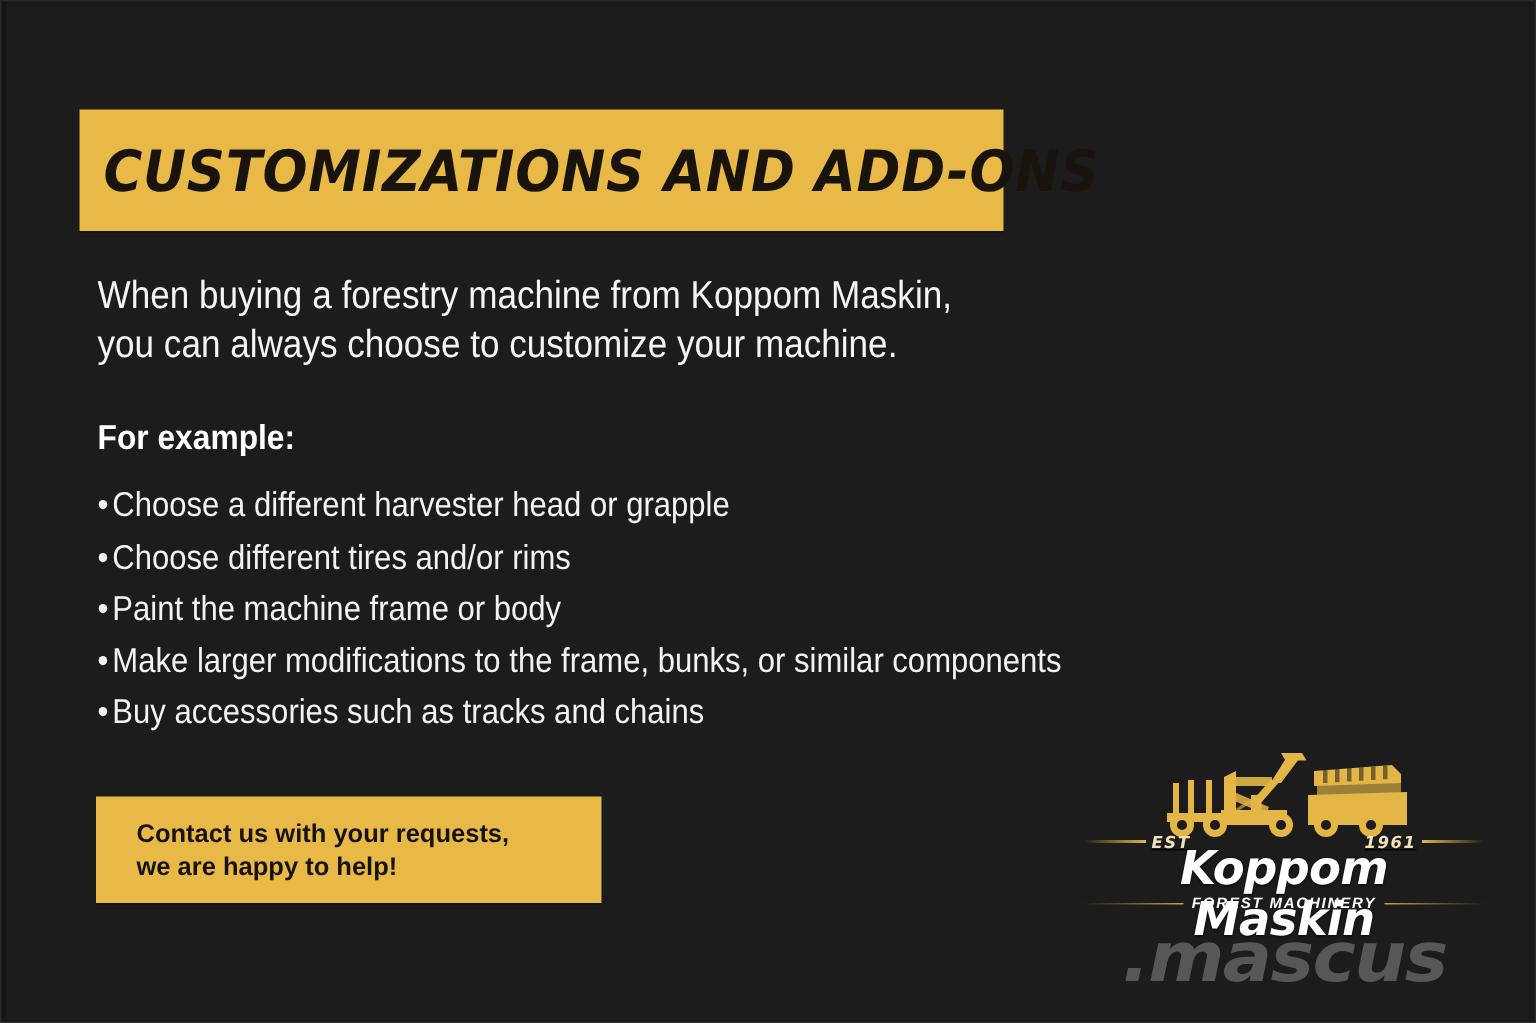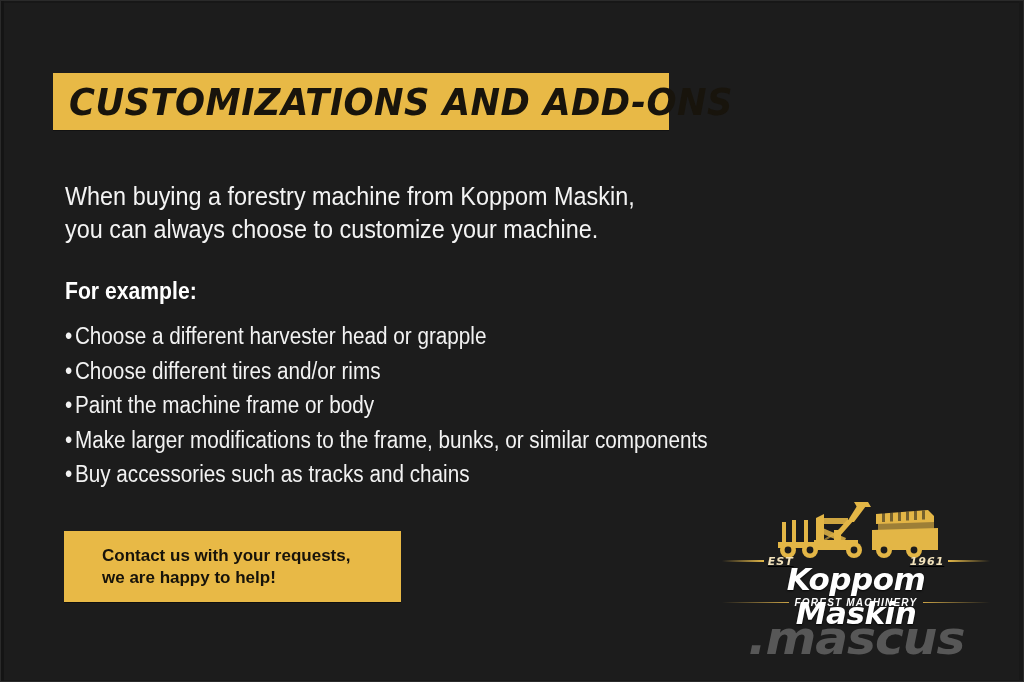--- a/index.html
+++ b/index.html
@@ -28,21 +28,21 @@
       inset 0 3px 0 0 #171717,
       inset 0 -2px 0 0 #171717;
   }
 
   
   .header-band {
     position: absolute;
     left: 53px;
     top: 73px;
     width: 616px;
-    height: 57px;
+    height: 81px;
     background: #e8b946;
     display: flex;
     align-items: center;
     box-shadow: 0 1px 0 rgba(0,0,0,.35);
   }
   .header-title {
     margin-left: 16px;
     color: #18140c;
     font-family: "DejaVu Sans", sans-serif;
     font-weight: 700;
@@ -118,21 +118,21 @@
     top: 531px;
     width: 337px;
     height: 71px;
     background: #e8b946;
     box-shadow: 0 1px 0 rgba(0,0,0,.4);
     display: flex;
     flex-direction: column;
     justify-content: center;
   }
   .contact-line {
-    margin-left: 38px;
+    margin-left: 27px;
     color: #17130a;
     font-family: "Liberation Sans", sans-serif;
     font-weight: 700;
     font-size: 17px;
     line-height: 22px;
     white-space: nowrap;
   }
 
   
   .logo {

